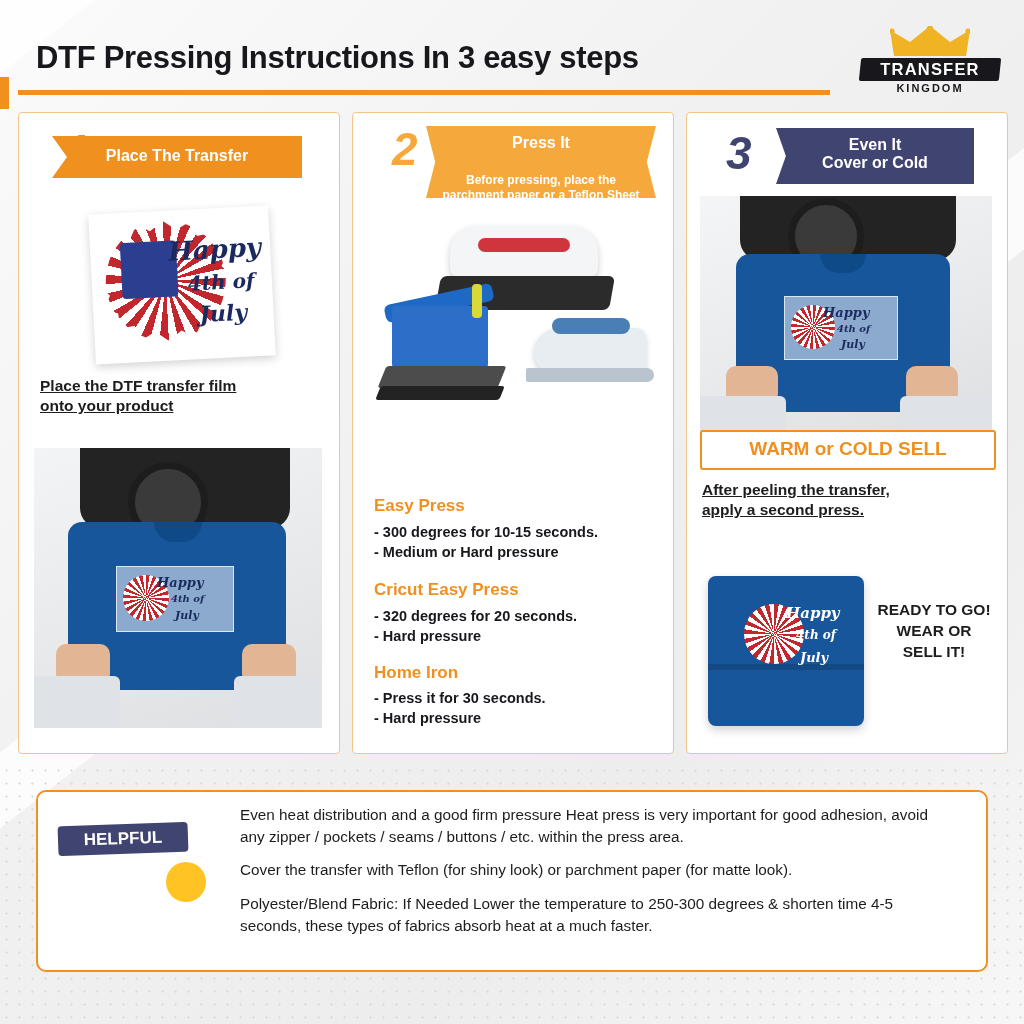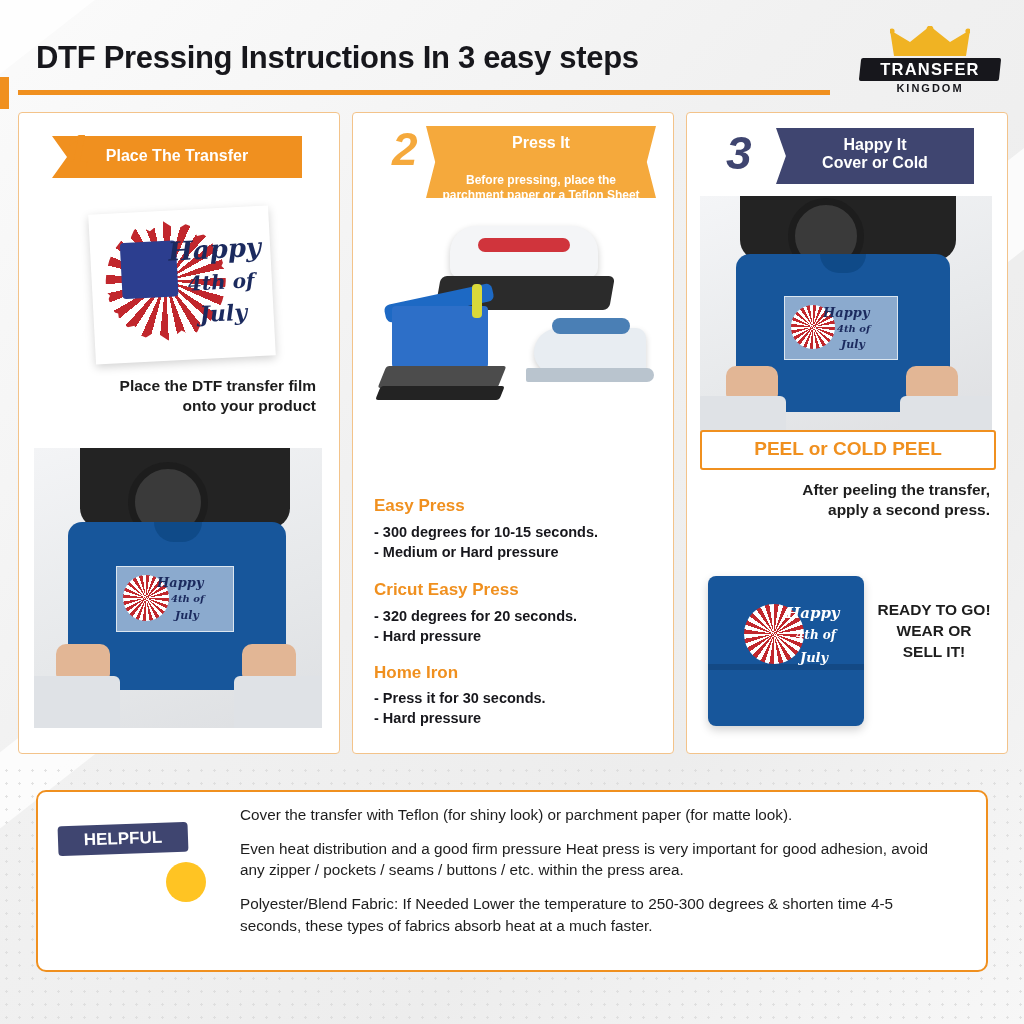--- a/index.html
+++ b/index.html
@@ -162,24 +162,25 @@
     left: 776px; top: 128px; width: 198px; height: 56px;
     background: #3f4570;
     clip-path: polygon(0 0, 100% 0, 100% 100%, 0 100%, 5% 50%);
     padding-top: 8px;
     box-sizing: border-box;
   }
   #num3 { left: 726px; top: 130px; color: #3f4570; }
 
   .caption {
     position: absolute;
-    text-align: right;
+    text-align: left;
     font-weight: bold;
     color: #1d1d1d;
     line-height: 1.3;
+    text-decoration: underline;
   }
 
   
   .art-box {
     position: absolute;
     background: #fff;
     box-shadow: 0 3px 10px rgba(0,0,0,.18);
   }
   .art {
     position: relative;
@@ -429,21 +430,21 @@
   <div class="sect-line" style="left:374px; top:608px;">- 320 degrees for 20 seconds.</div>
   <div class="sect-line" style="left:374px; top:628px;">- Hard pressure</div>
 
   <div class="sect-head" style="left:374px; top:663px;">Home Iron</div>
   <div class="sect-line" style="left:374px; top:690px;">- Press it for 30 seconds.</div>
   <div class="sect-line" style="left:374px; top:710px;">- Hard pressure</div>
 
   <div class="card" id="card3"></div>
 
   <div class="ribbon" id="rib3">
-    <div class="rb-title">Happy It</div>
+    <div class="rb-title">Even It</div>
     <div class="rb-title">Cover or Cold</div>
   </div>
   <div class="step-num" id="num3">3</div>
 
   <div class="photo" style="left:700px; top:196px; width:292px; height:236px;">
     <div style="position:absolute;inset:0;background:linear-gradient(160deg,#f4f5f7 0%,#e7e9eb 60%,#dedfe2 100%);"></div>
     <div class="press-arm" style="left:40px; top:-22px; width:216px; height:86px; border-radius:0 0 20px 20px;"></div>
     <div style="position:absolute; left:88px; top:2px; width:62px; height:62px; border-radius:50%; background:#3a3a3a; border:7px solid #1d1d1d;"></div>
     <div class="shirt" style="left:36px; top:58px; width:214px; height:158px;"></div>
     <div style="position:absolute; left:120px; top:58px; width:46px; height:19px; border-radius:0 0 24px 24px; background:#0f4a88;"></div>
@@ -452,21 +453,21 @@
       <div class="script-text" style="left:38px; top:8px; font-size:13px;">Happy</div>
       <div class="script-text" style="left:52px; top:26px; font-size:10px;">4th of</div>
       <div class="script-text" style="left:56px; top:41px; font-size:11px;">July</div>
     </div>
     <div class="hand" style="left:26px; top:170px; width:52px; height:38px;"></div>
     <div class="hand" style="left:206px; top:170px; width:52px; height:38px;"></div>
     <div class="sleeve" style="left:-4px; top:200px; width:90px; height:40px;"></div>
     <div class="sleeve" style="left:200px; top:200px; width:96px; height:40px;"></div>
   </div>
 
-  <div class="peel-banner">PEEL or COLD PEEL</div>
+  <div class="peel-banner">WARM or COLD SELL</div>
 
   <div class="caption" style="left:702px; top:480px; width:288px; font-size:15.5px; white-space:pre-line;">After peeling the transfer,
 apply a second press.</div>
 
   <div class="photo" style="left:700px; top:560px; width:176px; height:182px; background:transparent;">
     <div style="position:absolute; left:8px; top:16px; width:156px; height:150px; background:#17569b; border-radius:8px; box-shadow:0 4px 10px rgba(0,0,0,.18);"></div>
     <div style="position:absolute; left:8px; top:104px; width:156px; height:6px; background:rgba(0,0,0,.14);"></div>
     <div style="position:absolute; left:44px; top:44px; width:60px; height:60px; background:repeating-conic-gradient(from 0deg at 50% 50%, #c1272d 0deg 9deg, #ffffff 9deg 18deg); border-radius:50%;"></div>
     <div class="script-text" style="left:86px; top:44px; font-size:15px; color:#ffffff;">Happy</div>
     <div class="script-text" style="left:96px; top:68px; font-size:12px; color:#ffffff;">4th of</div>
@@ -478,18 +479,18 @@
 SELL IT!</div>
 
   <div class="tips-box"></div>
 
   <div class="tips-badge">
     <div class="tips-sun"></div>
     <div class="tips-hl">HELPFUL</div>
   </div>
 
   <div class="tips-text">
+    <p>Even heat distribution and a good firm pressure Heat press is very important for good adhesion, avoid any zipper / pockets / seams / buttons / etc. within the press area.</p>
     <p>Cover the transfer with Teflon (for shiny look) or parchment paper (for matte look).</p>
-    <p>Even heat distribution and a good firm pressure Heat press is very important for good adhesion, avoid any zipper / pockets / seams / buttons / etc. within the press area.</p>
     <p>Polyester/Blend Fabric: If Needed Lower the temperature to 250-300 degrees &amp; shorten time 4-5 seconds, these types of fabrics absorb heat at a much faster.</p>
   </div>
 
 </div>
 
 </body></html>

